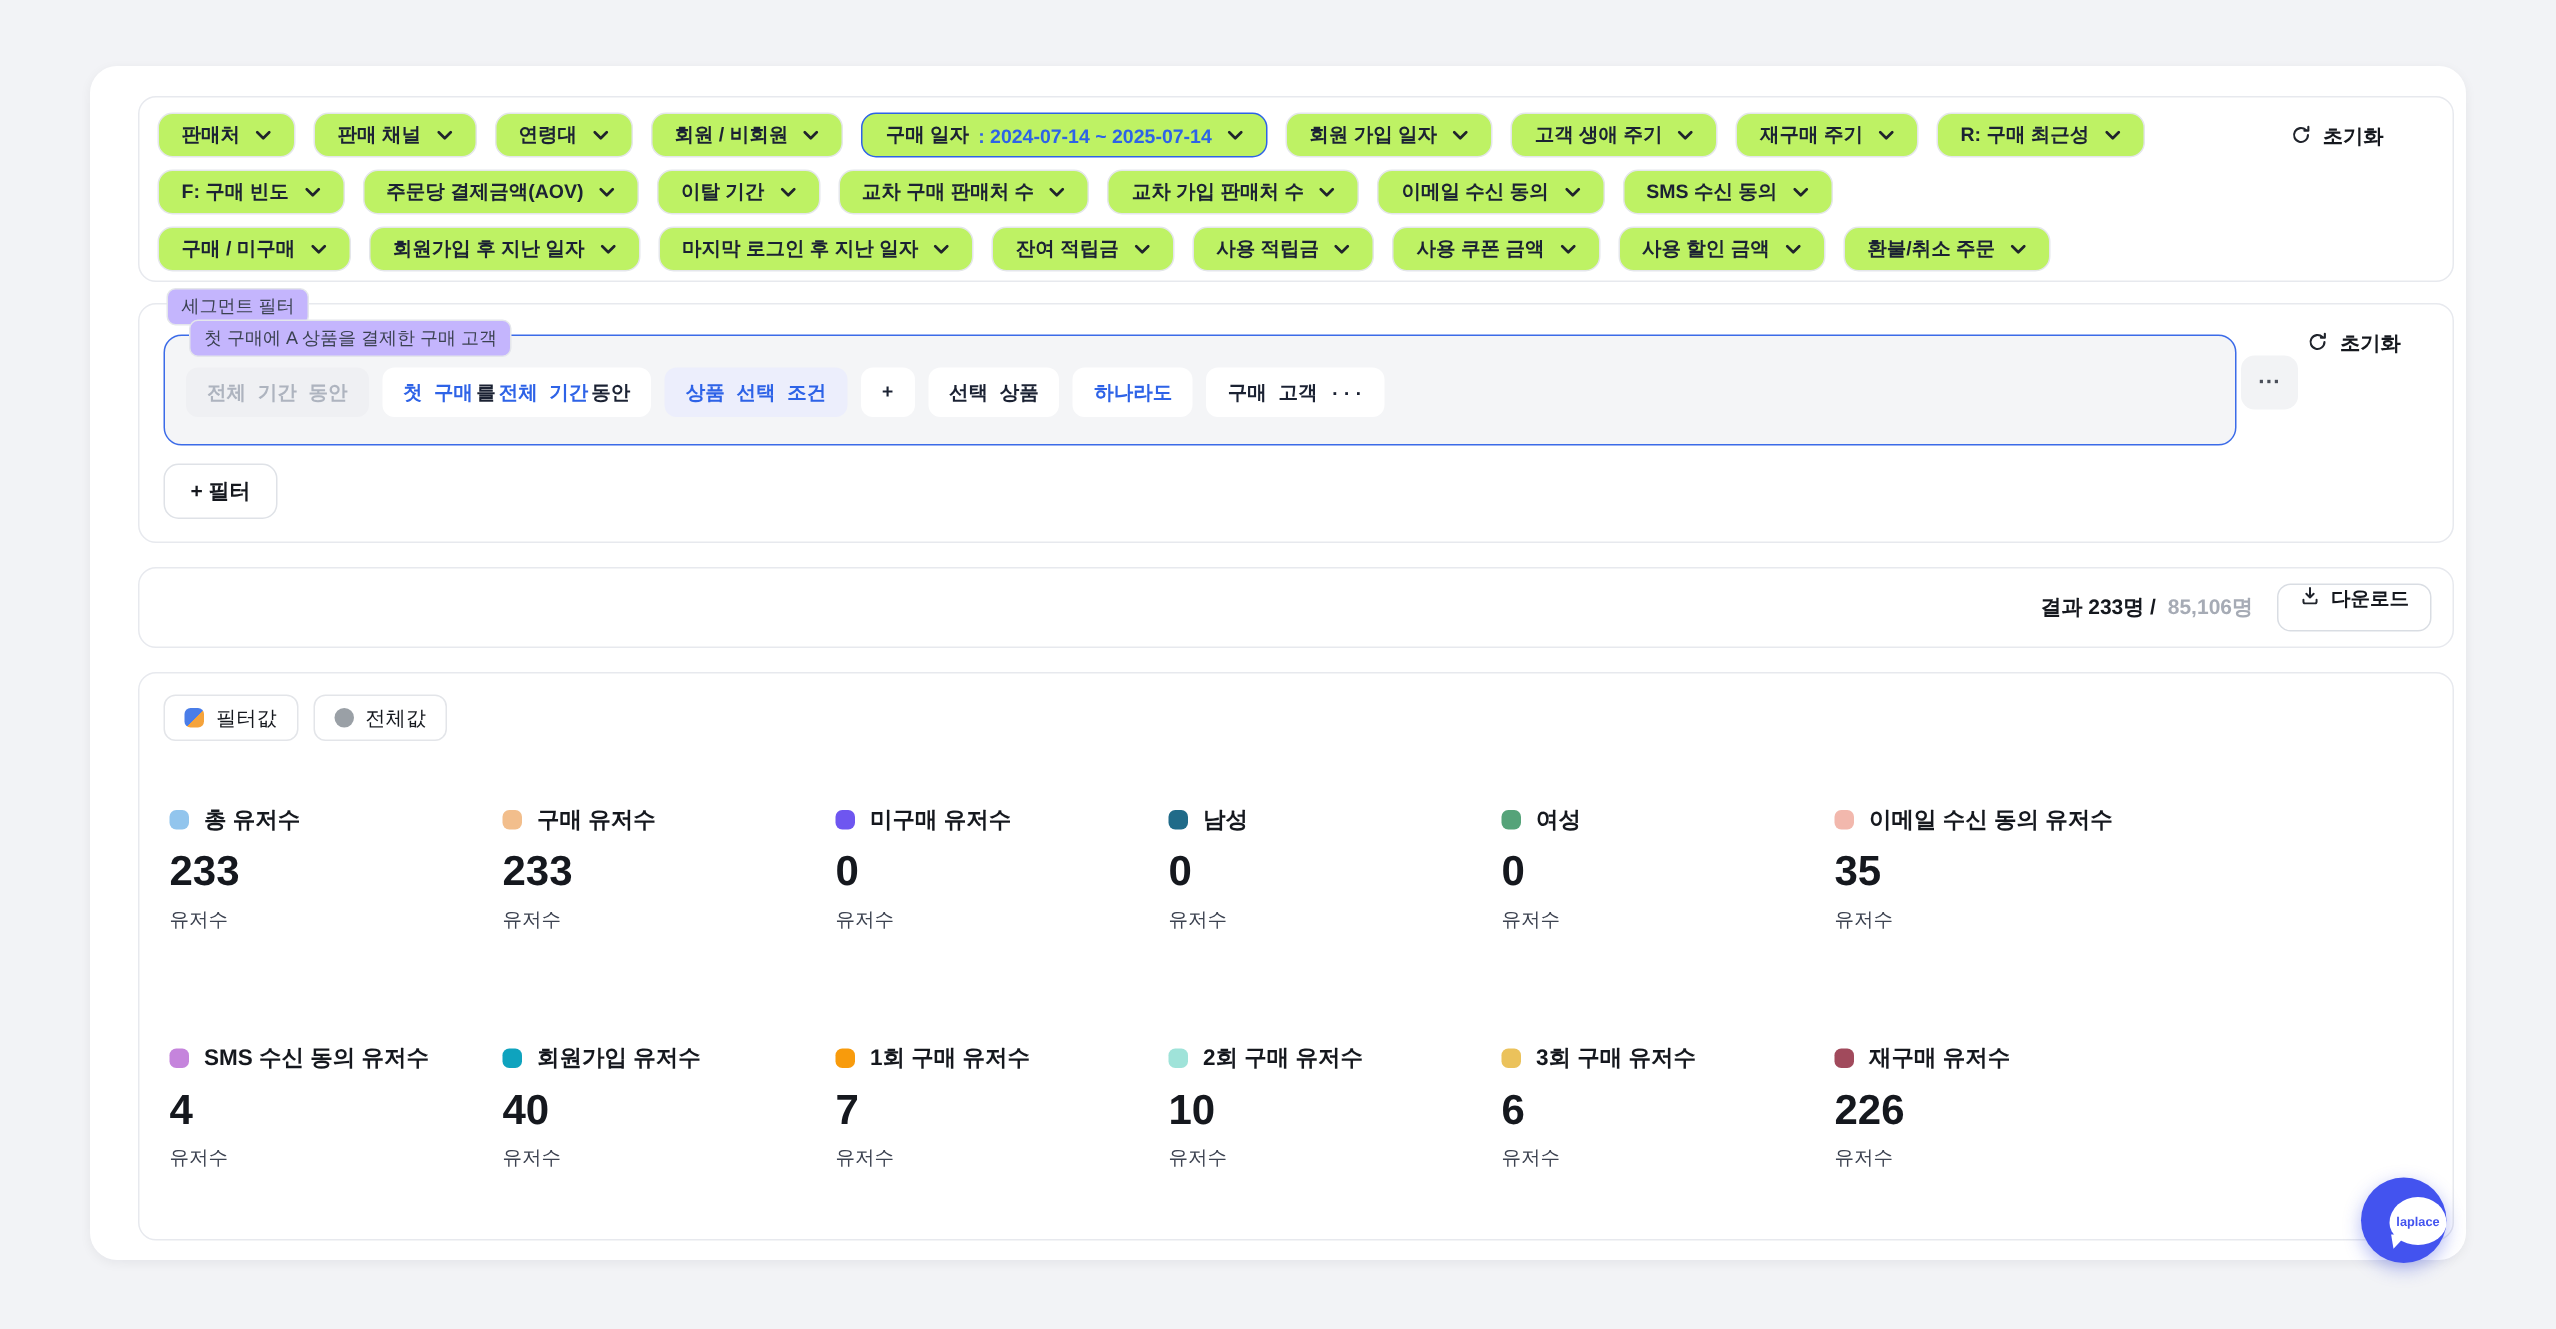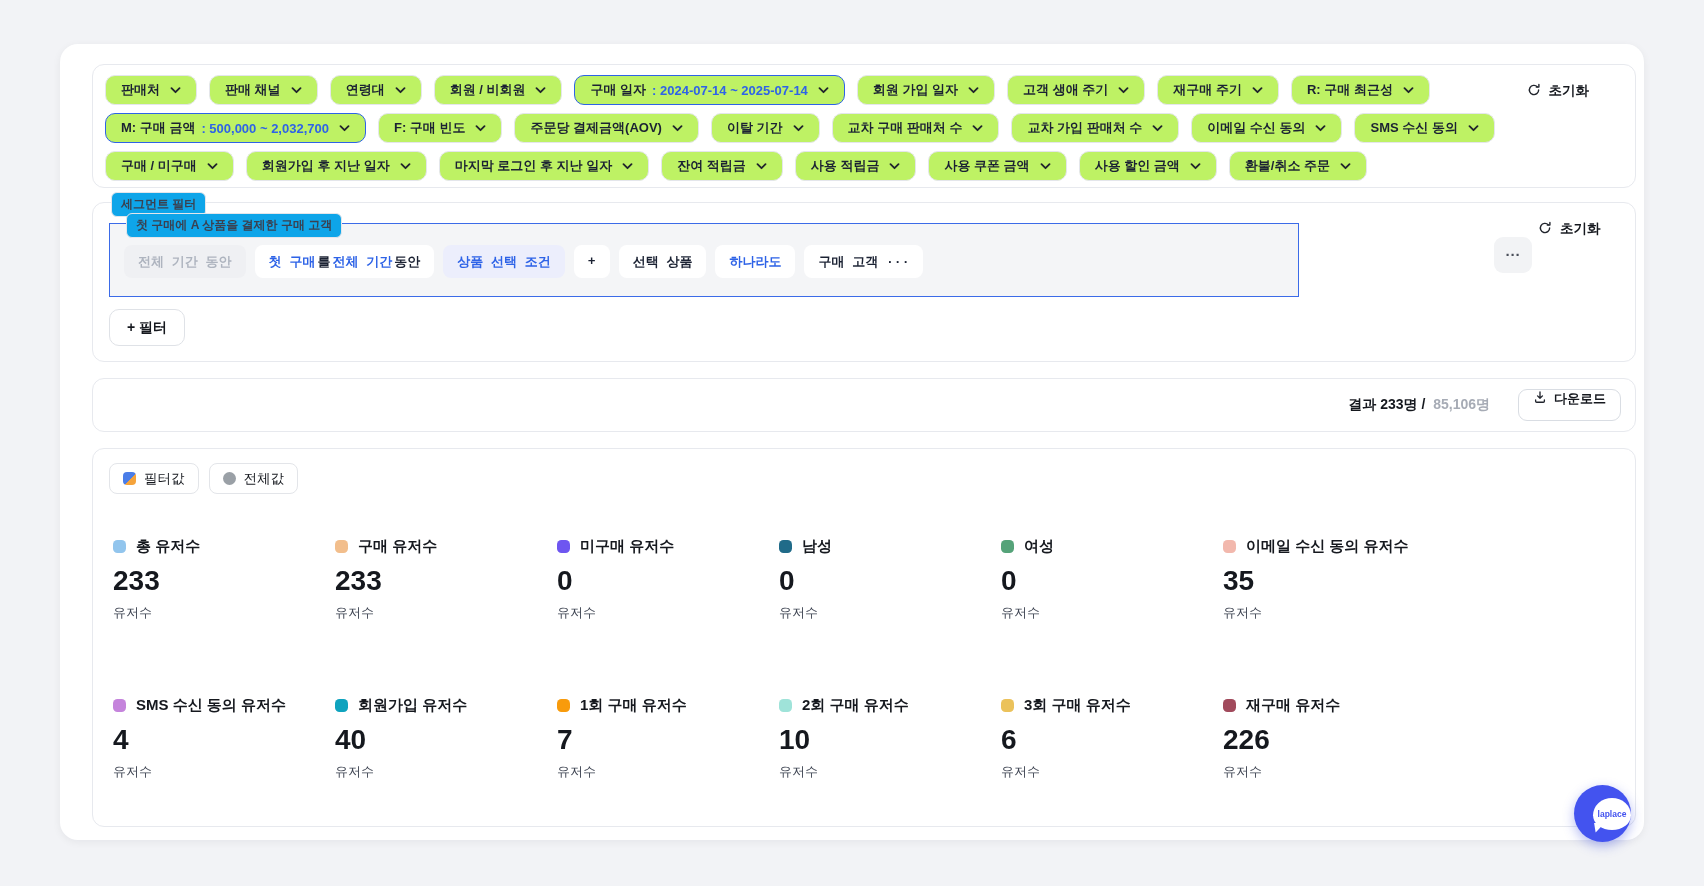--- a/index.html
+++ b/index.html
@@ -16,42 +16,42 @@
     font-family:inherit;white-space:nowrap}
   .filter-chip.active{border:1.5px solid #2E63E7}
   .filter-chip .val{color:#2E63E7;margin-left:-4px}
   .chev{display:inline-flex;margin-top:1px}
   .reset-btn{position:absolute;display:inline-flex;align-items:flex-end;gap:8px;background:none;border:none;
     font-size:13.5px;font-weight:700;color:#15181E;cursor:pointer;font-family:inherit}
   .filter-card .reset-btn{top:17px;right:46px}
 
   
   .segment-card{top:158px;height:160px}
-  .tag{position:absolute;background:#0ea5e9;border:1px solid #E4E6EB;border-radius:6px;padding:3px 9px;
-    font-size:12px;font-weight:700;color:#3A4150;white-space:nowrap}
+  .tag{position:absolute;background:#c4b5fd;border:1px solid #E4E6EB;border-radius:6px;padding:3px 9px;
+    font-size:12px;font-weight:400;color:#3A4150;white-space:nowrap}
   .segment-card>.tag{left:18px;top:-11px}
-  .segment-box{position:absolute;left:16px;top:20px;width:1190px;height:74px;background:#F4F5F7;
-    border:1.5px solid #3B6BE8;border-radius:0}
+  .segment-box{position:absolute;left:16px;top:20px;width:1382px;height:74px;background:#F4F5F7;
+    border:1.5px solid #3B6BE8;border-radius:12px}
   .segment-box>.tag{left:16px;top:-11px}
   .pill-row{position:absolute;left:14px;top:21px;display:flex;gap:9px}
   .pill{display:inline-flex;align-items:center;gap:2px;height:33px;padding:0 14px;background:#fff;border:none;
     border-radius:8px;font-size:13px;font-weight:700;cursor:pointer;font-family:Liberation Mono, monospace;white-space:nowrap}
   .pill.lavender{background:#ECEEFC}
   .pill.disabled{background:#EFF0F3}
   .pill .t-dark{color:#1B2233}
   .pill .t-blue{color:#2E63E7}
   .pill .t-muted{color:#AEB4BF}
   .more-btn{position:absolute;left:1401px;top:34px;width:38px;height:36px;background:#F2F3F5;border:none;
     border-radius:9px;font-size:15px;font-weight:700;color:#4A4F59;cursor:pointer;line-height:10px}
   .segment-card .reset-btn{left:1445px;top:17px}
   .add-filter-btn{position:absolute;left:16px;top:106px;height:37px;padding:0 17px;background:#fff;
     border:1px solid #DFE2E7;border-radius:10px;font-size:14px;font-weight:700;color:#15181E;cursor:pointer;font-family:inherit}
 
   
-  .results-card{top:334px;height:54px;display:flex;align-items:center;justify-content:flex-end;gap:28px;padding-right:14px}
+  .results-card{top:334px;height:54px;display:flex;align-items:center;justify-content:flex-end;gap:16px;padding-right:14px}
   .result-text{font-size:14px;white-space:nowrap}
   .result-strong{font-weight:700;color:#15181E}
   .result-total{font-weight:600;color:#A6ABB5;margin-left:4px}
   .download-btn{display:inline-flex;gap:7px;height:32px;padding:0 14px;background:#fff;
     border:1px solid #D9DDE3;border-radius:9px;font-size:13px;font-weight:700;color:#15181E;cursor:pointer;font-family:inherit}
 
   
   .metrics-card{top:404px;height:379px}
   .legend-row{position:absolute;left:16px;top:14px;display:flex;gap:10px}
   .legend-chip{display:inline-flex;align-items:center;gap:8px;height:31px;padding:0 13px;background:#fff;
@@ -150,29 +150,20 @@
         <button class="filter-chip">
           <span class="lab">R: 구매 최근성</span>
           <span class="chev">
             <svg width="11" height="7" viewBox="0 0 11 7">
               <path d="M1.5 1.2L5.5 5.2L9.5 1.2" fill="none" stroke="#20242C" stroke-width="1.8" stroke-linecap="round" stroke-linejoin="round"></path>
             </svg>
           </span>
         </button>
       </div>
     <div class="filter-row">
-        <button class="filter-chip active">
-          <span class="lab">M: 구매 금액</span>
-          <span class="val">: 500,000 ~ 2,032,700</span>
-          <span class="chev">
-            <svg width="11" height="7" viewBox="0 0 11 7">
-              <path d="M1.5 1.2L5.5 5.2L9.5 1.2" fill="none" stroke="#20242C" stroke-width="1.8" stroke-linecap="round" stroke-linejoin="round"></path>
-            </svg>
-          </span>
-        </button>
         <button class="filter-chip">
           <span class="lab">F: 구매 빈도</span>
           <span class="chev">
             <svg width="11" height="7" viewBox="0 0 11 7">
               <path d="M1.5 1.2L5.5 5.2L9.5 1.2" fill="none" stroke="#20242C" stroke-width="1.8" stroke-linecap="round" stroke-linejoin="round"></path>
             </svg>
           </span>
         </button>
         <button class="filter-chip">
           <span class="lab">주문당 결제금액(AOV)</span>

